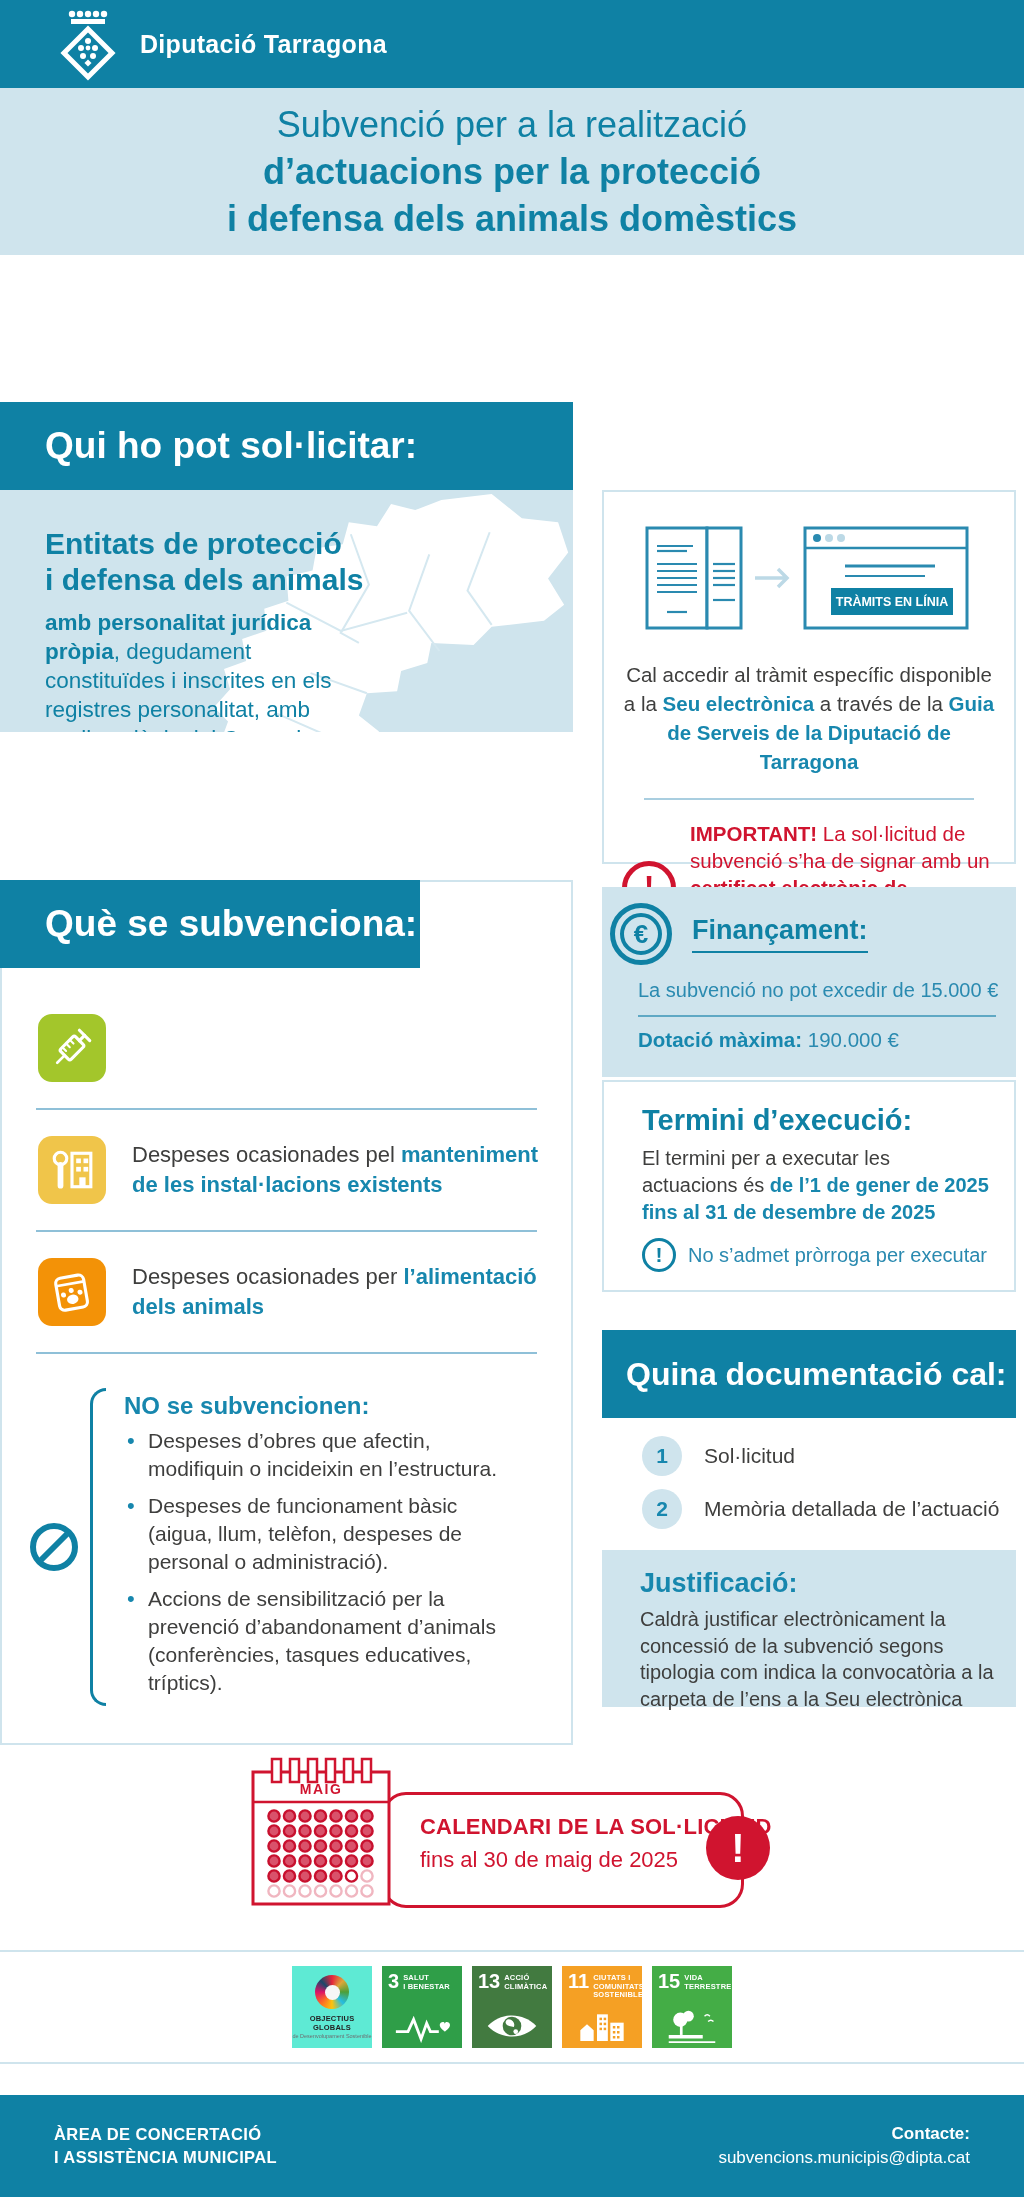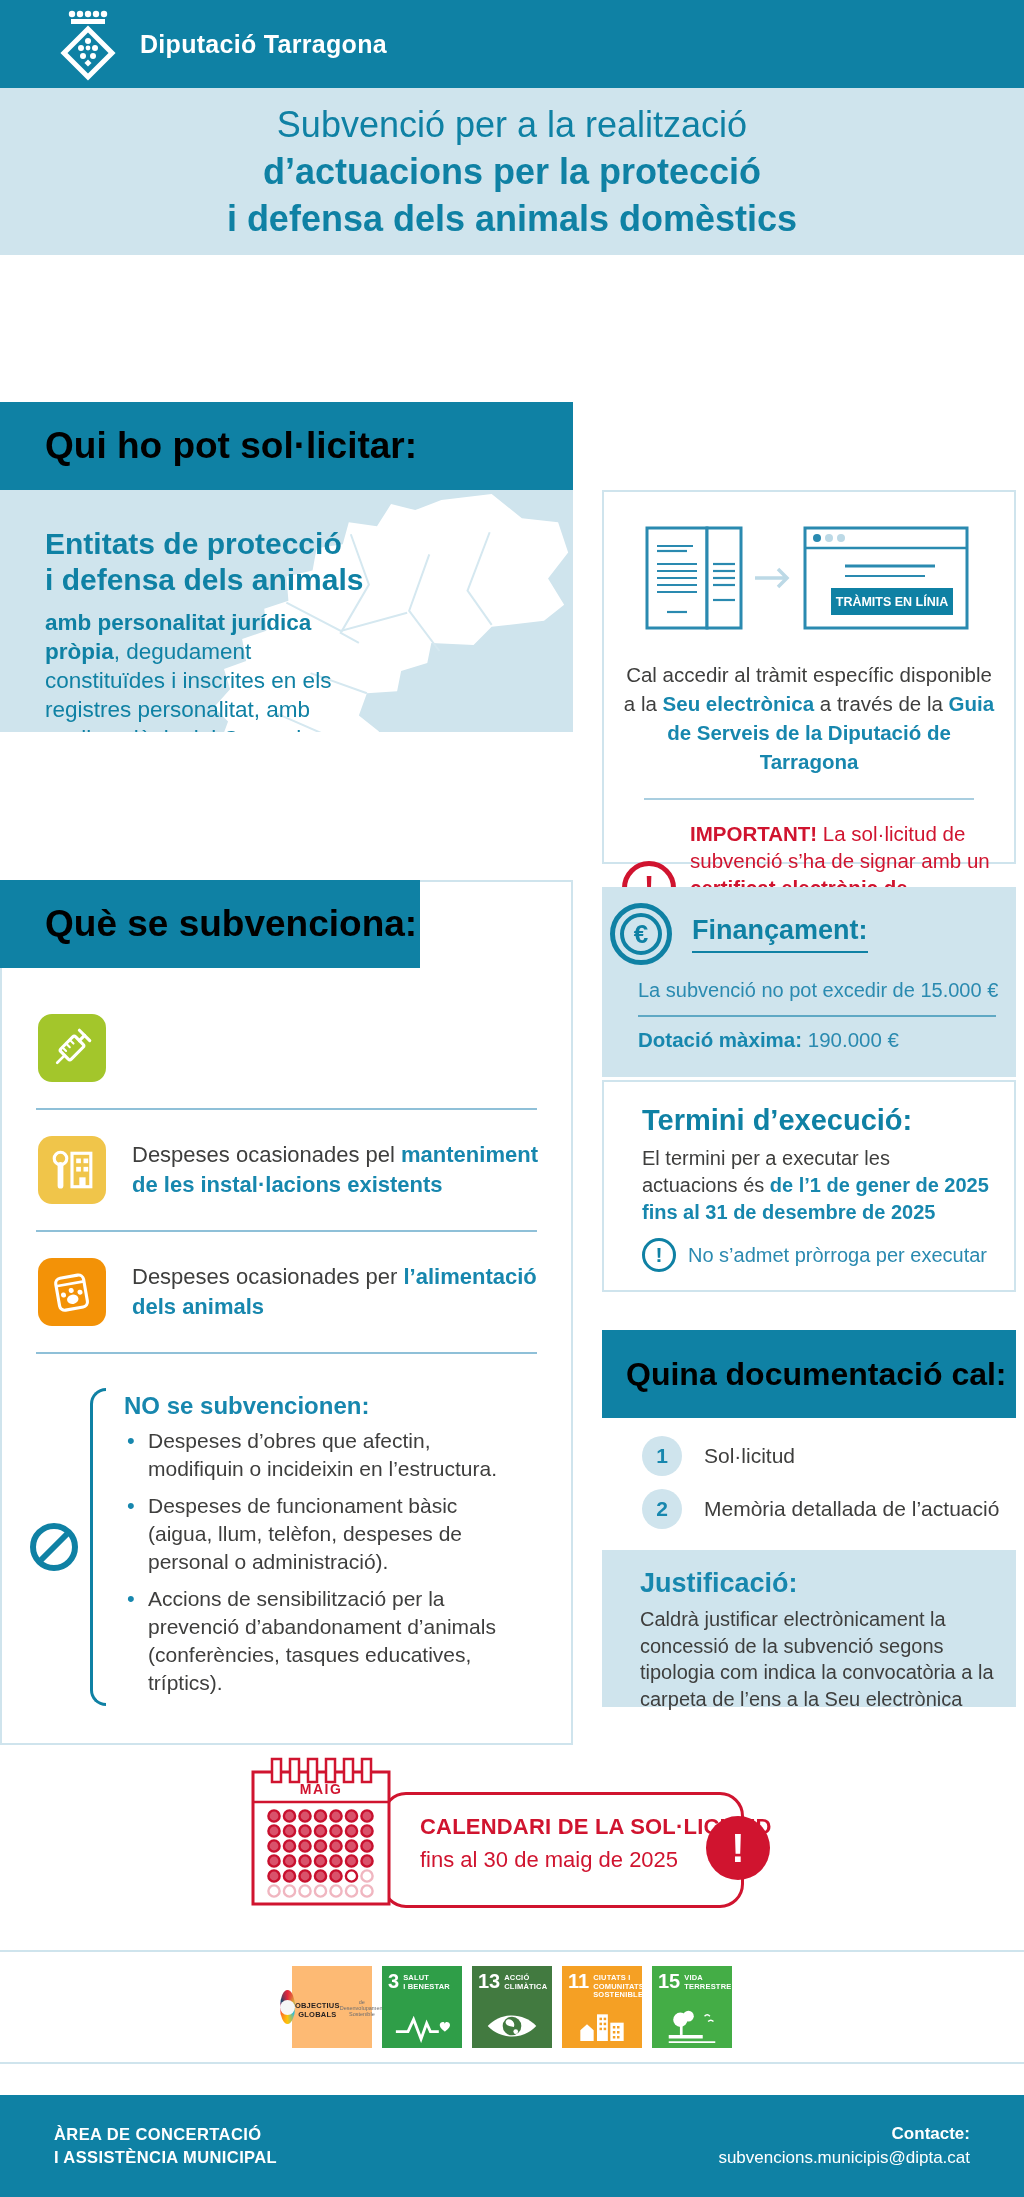--- a/index.html
+++ b/index.html
@@ -19,21 +19,21 @@
   .org{color:#fff;font-size:25px;font-weight:700;margin-left:16px;letter-spacing:.3px}
 
   
   .title-band{position:absolute;left:0;top:88px;width:1024px;height:167px;background:var(--lightblue);
     display:flex;flex-direction:column;justify-content:center;align-items:center;color:var(--teal);
     font-size:36px;line-height:47px}
   .title-band .t1{font-weight:400}
   .title-band .t2,.title-band .t3{font-weight:700}
 
   
-  .bar{position:absolute;background:var(--teal);color:#000000;font-weight:700;display:flex;align-items:center;z-index:3}
+  .bar{position:absolute;background:var(--teal);color:#ffffff;font-weight:700;display:flex;align-items:center;z-index:3}
   #bar-who{left:0;top:402px;width:573px;height:88px;font-size:37px;padding-left:45px}
   #bar-what{left:0;top:880px;width:420px;height:88px;font-size:37px;padding-left:45px}
   #bar-how{left:602px;top:402px;width:414px;height:88px;font-size:32px;padding-left:24px}
   #bar-docs{left:602px;top:1330px;width:414px;height:88px;font-size:32px;padding-left:24px}
 
   
   #panel-who{position:absolute;left:0;top:490px;width:573px;height:242px;background:var(--lightblue);overflow:hidden}
   #panel-who .map{position:absolute;right:-4px;top:2px;z-index:1}
   .who-text{position:absolute;left:45px;top:36px;z-index:2;color:var(--teal)}
   .who-title{font-size:30px;font-weight:700;line-height:36px;white-space:pre-line}
@@ -103,21 +103,21 @@
   .cal-title{font-size:22px;font-weight:700;color:var(--red);letter-spacing:.2px}
   .cal-sub{font-size:22px;color:var(--red);margin-top:7px}
   #cal-alert{position:absolute;left:706px;top:1816px;width:64px;height:64px;border-radius:50%;background:var(--red);color:#fff;font-size:40px;font-weight:700;display:flex;align-items:center;justify-content:center;z-index:2}
 
   .rule{position:absolute;left:0;width:1024px;border-top:2px solid var(--lightblue)}
   #rule1{top:1950px}
   #rule2{top:2062px}
 
   
   #sdg{position:absolute;left:292px;top:1966px;display:flex;gap:10px}
-  .sdg-logo{width:80px;height:82px;background:#fdba74;display:flex;flex-direction:row;align-items:center;justify-content:center;text-align:center}
+  .sdg-logo{width:80px;height:82px;background:#5eead4;display:flex;flex-direction:column;align-items:center;justify-content:center;text-align:center}
   .ring{width:34px;height:34px;border-radius:50%;background:conic-gradient(#e5243b,#dda63a,#4c9f38,#26bde2,#fcc30b,#fd6925,#dd1367,#19486a,#e5243b);display:flex;align-items:center;justify-content:center}
   .ring::after{content:"";width:15px;height:15px;background:#f6f6f6;border-radius:50%}
   .sdg-lt{font-size:7.5px;font-weight:700;color:#231f20;margin-top:5px;letter-spacing:.2px}
   .sdg-ls{font-size:5.5px;color:#6d6e71;margin-top:1px}
   .sdg-tile{width:80px;height:82px;color:#fff;padding:6px;position:relative}
   .sdg-top{display:flex;gap:4px}
   .sdg-num{font-size:20px;font-weight:700;line-height:19px}
   .sdg-label{font-size:7.5px;font-weight:700;line-height:8.5px;white-space:pre-line;padding-top:2px;letter-spacing:.2px}
   .sdg-icon{position:absolute;bottom:5px;left:0;right:0;display:flex;justify-content:center}
 

